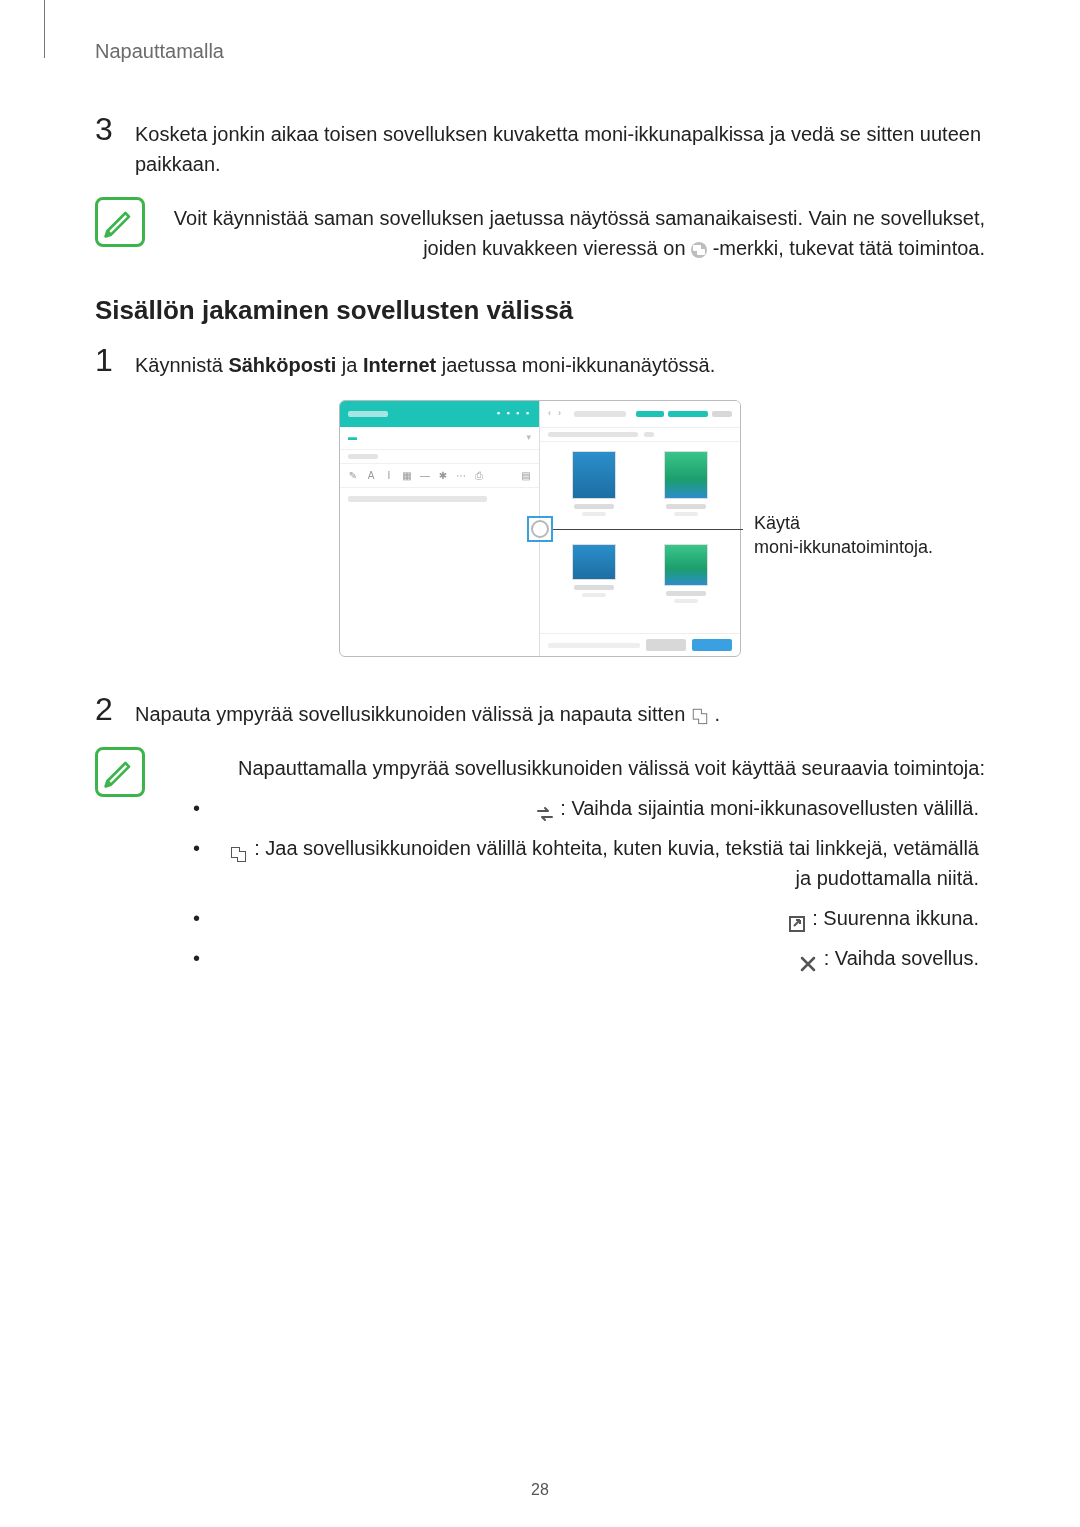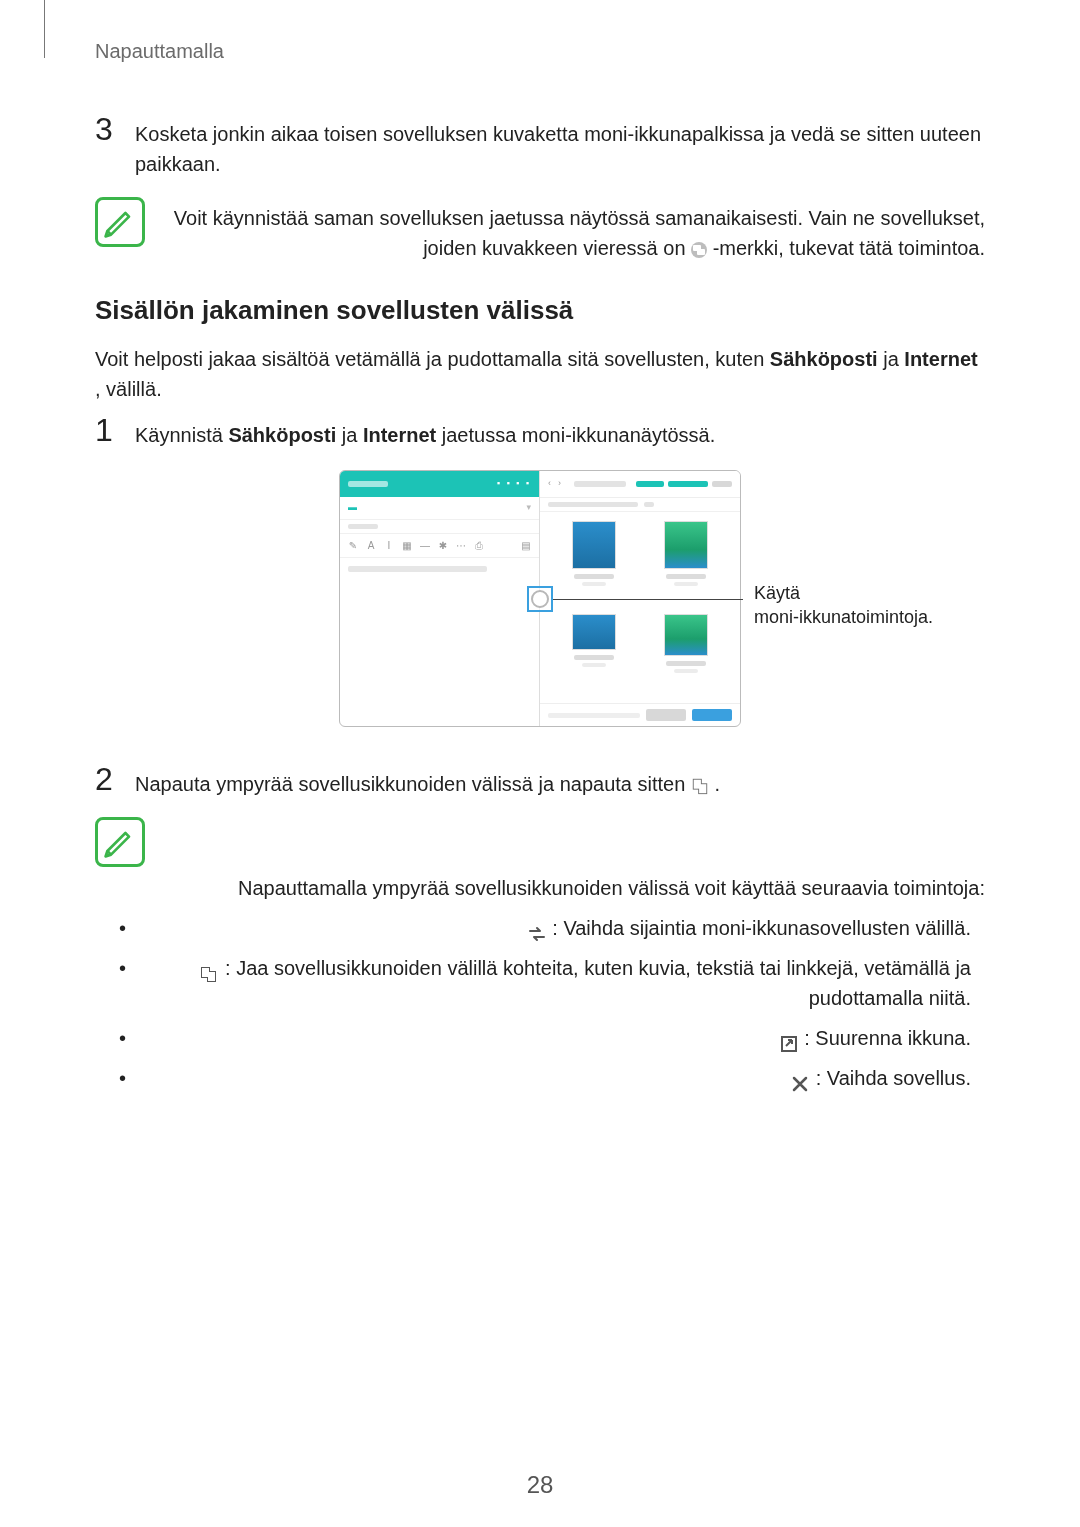--- a/index.html
+++ b/index.html
@@ -185,21 +185,21 @@
     position: absolute;
     left: calc(50% + 13px);
     top: calc(50%);
     height: 1px;
     width: 190px;
     background: #444;
   }
   ul.bullets {
     list-style: none;
     padding: 0 0 0 24px;
-    margin: 6px 14px 0 0;
+    margin: 6px 6px 0 0;
   }
   ul.bullets > li {
     position: relative;
     padding-left: 18px;
     margin: 10px 0;
   }
   ul.bullets > li::before {
     content: "•";
     position: absolute;
     left: 0;
@@ -210,21 +210,21 @@
     display: inline-block;
     vertical-align: middle;
     width: 20px;
     height: 18px;
   }
   .page-num {
     position: absolute;
     bottom: 28px;
     left: 0; right: 0;
     text-align: center;
-    font-size: 24px;
+    font-size: 16px;
     color: #555;
   }
 </style>
 </head>
 <body>
 
 <div class="page">
   <div class="left-crop-edge"></div>
 
   <div class="breadcrumb">Napauttamalla</div>
@@ -245,27 +245,20 @@
       </div>
       <div class="note-body">
         <span>Voit käynnistää saman sovelluksen jaetussa näytössä samanaikaisesti. Vain ne sovellukset, joiden kuvakkeen vieressä on </span>
         <span class="inline-icon dup-dot"></span>
         <span>-merkki, tukevat tätä toimintoa.</span>
       </div>
     </div>
 
     <h2 class="section-h">Sisällön jakaminen sovellusten välissä</h2>
 
-    <p class="para">
-      <span>Voit helposti jakaa sisältöä vetämällä ja pudottamalla sitä sovellusten, kuten </span>
-      <span class="bold">Sähköposti</span>
-      <span> ja </span>
-      <span class="bold">Internet</span>
-      <span>, välillä.</span>
-    </p>
 
 
     <div class="num-item">
       <div class="num">1</div>
       <div class="num-body">
         <span>Käynnistä </span>
         <span class="bold">Sähköposti</span>
         <span> ja </span>
         <span class="bold">Internet</span>
         <span> jaetussa moni-ikkunanäytössä.</span>
@@ -360,21 +353,21 @@
               <rect x="2" y="2" width="10" height="12" fill="#6e6e6e"></rect>
               <rect x="8" y="7" width="10" height="12" fill="#6e6e6e"></rect>
               <rect x="9" y="8" width="8" height="10" fill="#fff"></rect>
               <rect x="3" y="3" width="8" height="10" fill="#fff"></rect>
             </svg>
         </span>
         <span>.</span>
       </div>
     </div>
 
-    <div class="note-row" style="margin-bottom:4px;flex-direction:column;">
+    <div class="note-row" style="margin-bottom:4px;">
       <div class="note-icon">
         <svg viewBox="0 0 40 40">
           <path d="M6 30 L26 10 L30 14 L10 34 L4 36 Z" fill="none" stroke="#3bb54a" stroke-width="3" stroke-linejoin="round"></path>
           <path d="M6 30 L10 34" stroke="#3bb54a" stroke-width="3"></path>
         </svg>
       </div>
       <div class="note-body">
         <div>Napauttamalla ympyrää sovellusikkunoiden välissä voit käyttää seuraavia toimintoja:</div>
         <ul class="bullets">
           <li>

